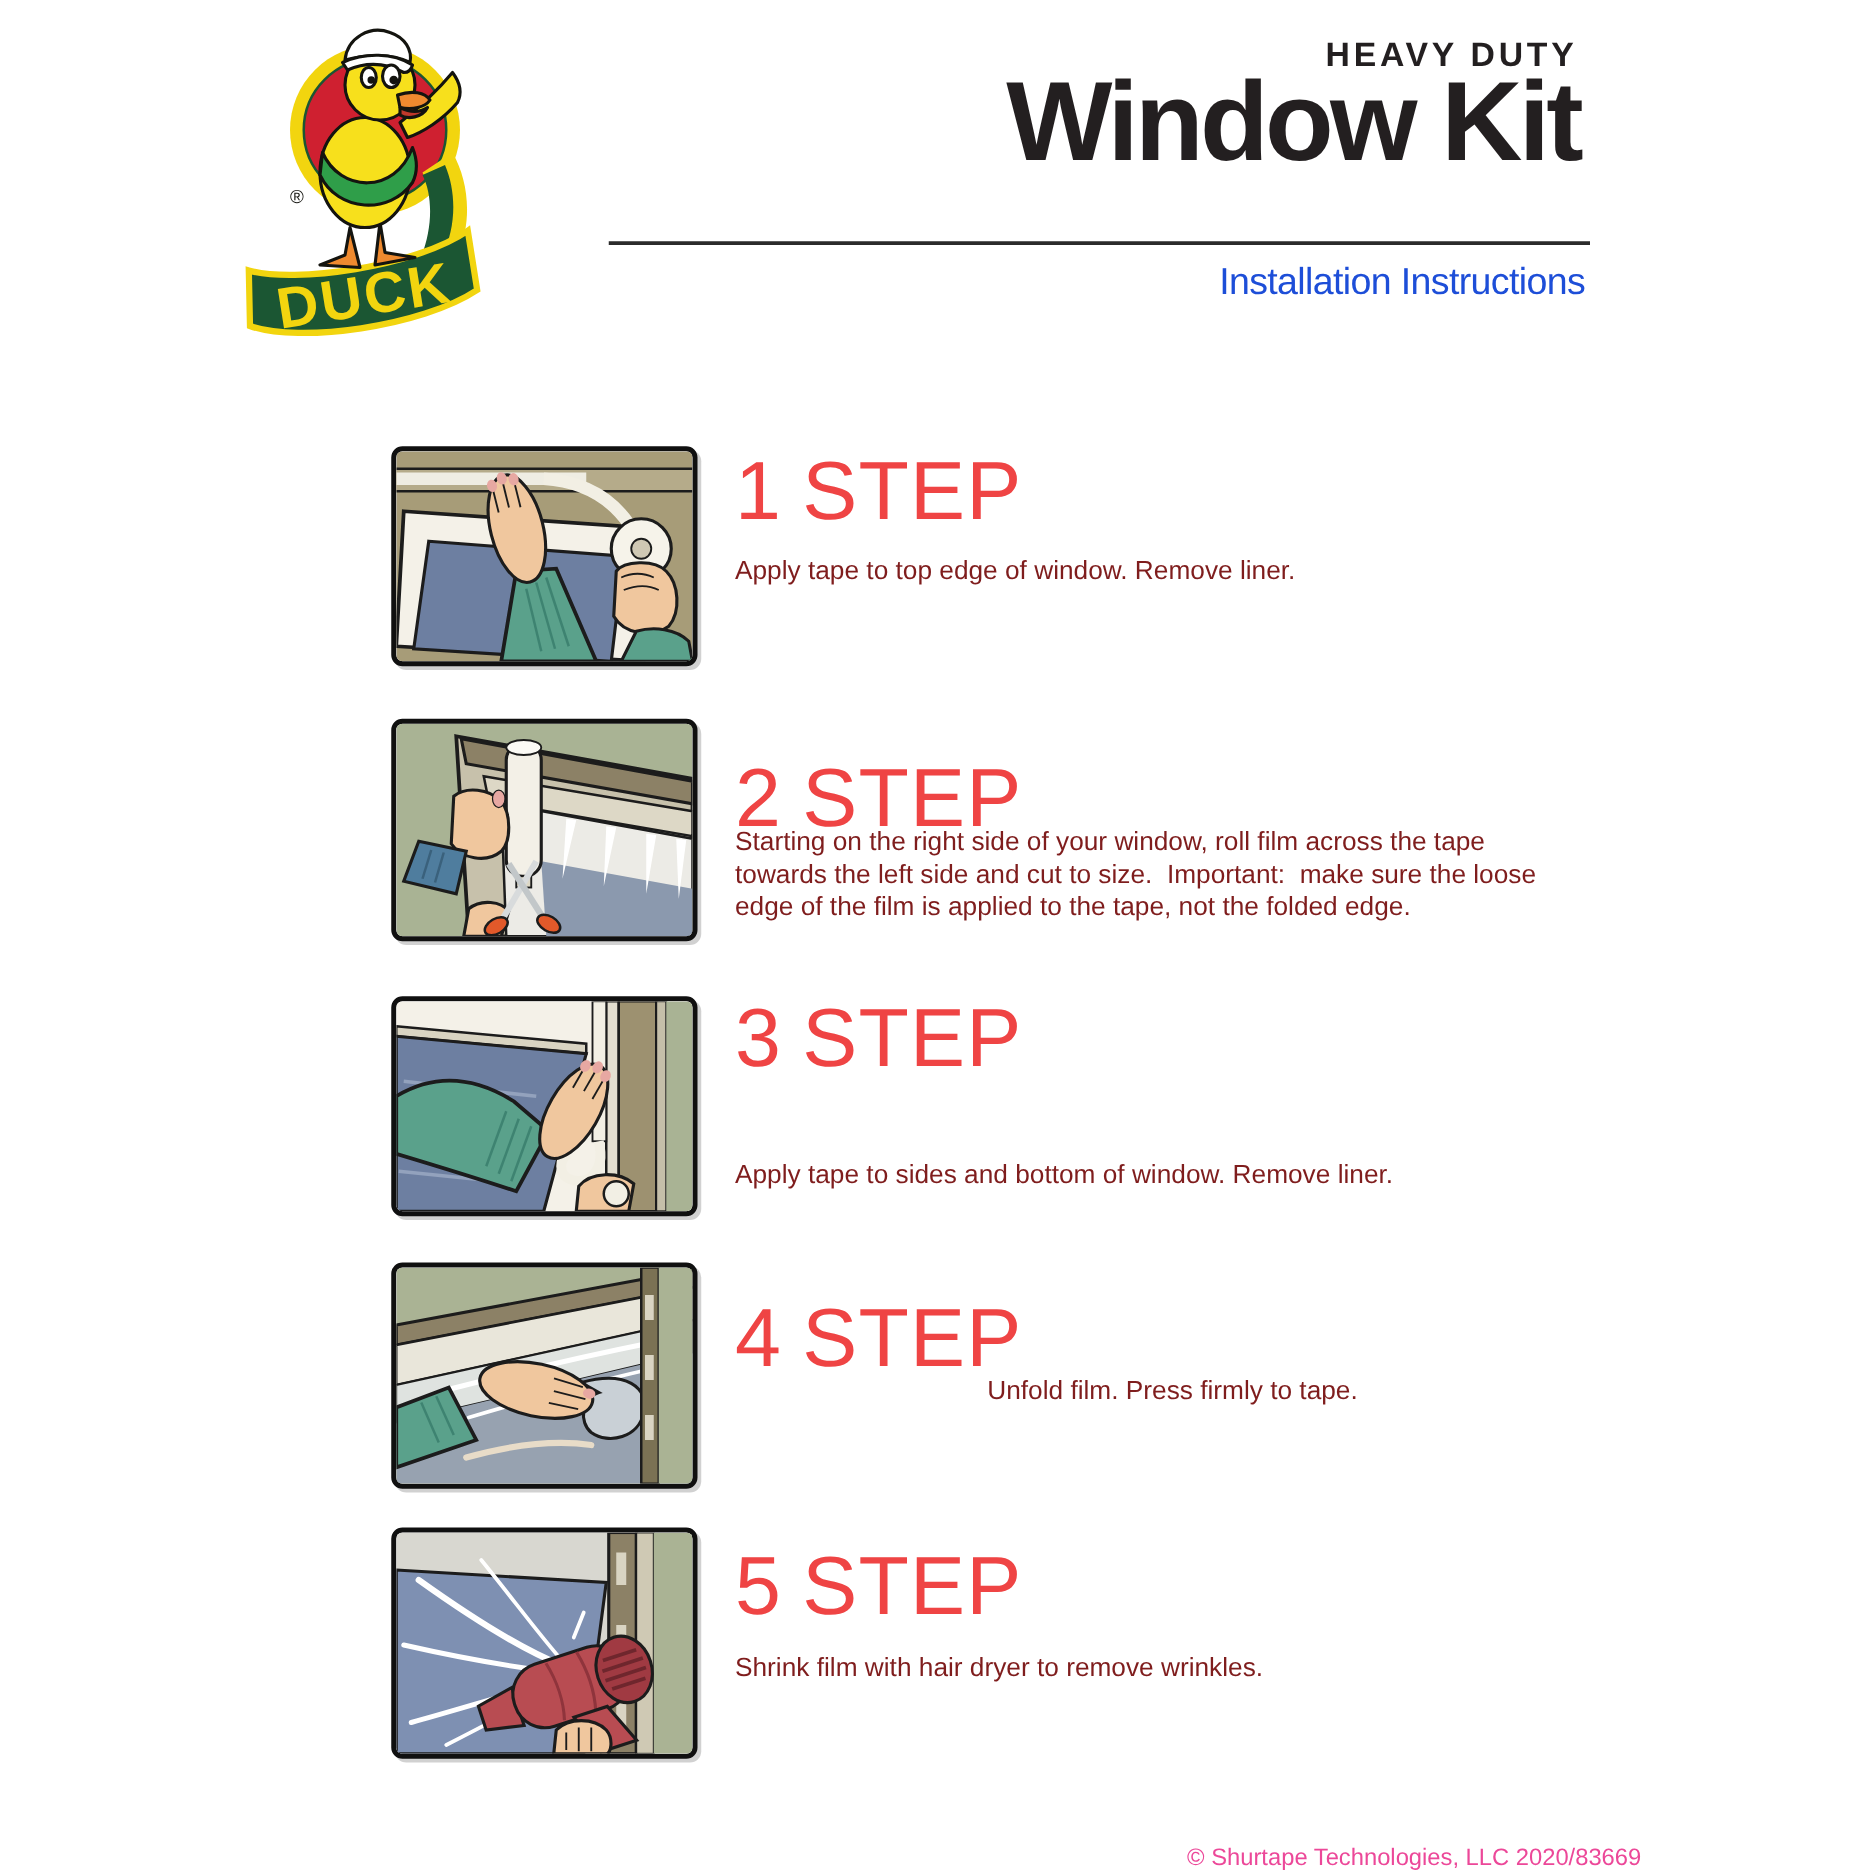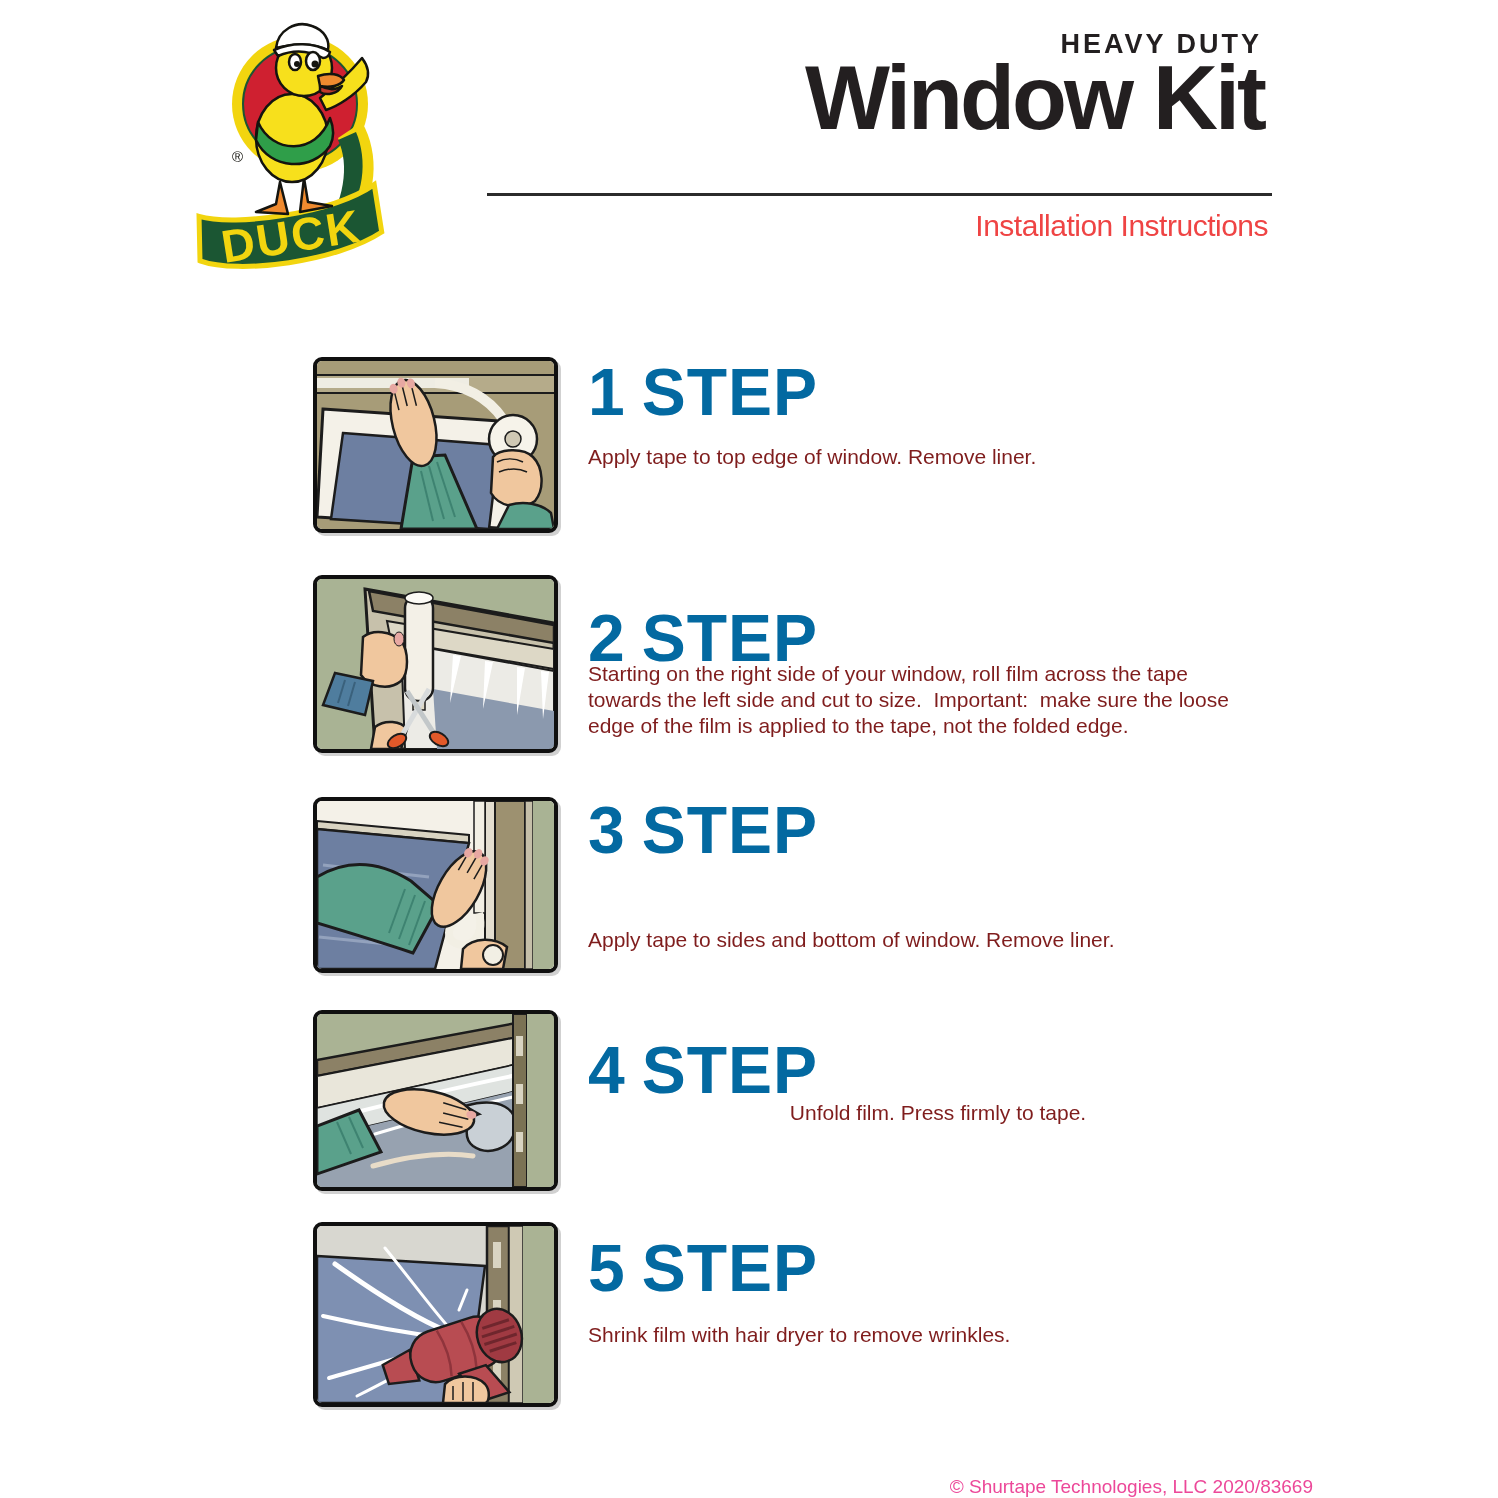--- a/index.html
+++ b/index.html
@@ -4,33 +4,33 @@
 <style>
   html,body{margin:0;padding:0;background:#ffffff;}
   body{width:1498px;height:1498px;font-family:"Liberation Sans", sans-serif;color:#231f20;}
   .page{position:relative;width:1498px;height:1498px;background:#ffffff;overflow:hidden;}
 
   
   .logo{position:absolute;left:192px;top:6px;width:200px;height:265px;}
   .kicker{position:absolute;top:29px;right:236px;font-size:27px;font-weight:bold;letter-spacing:3px;white-space:nowrap;}
   .title{position:absolute;top:53px;right:234px;font-size:90px;font-weight:bold;letter-spacing:-3px;line-height:1;white-space:nowrap;}
   .rule{position:absolute;top:193px;left:487px;width:785px;border-top:3px solid #2b2b2b;}
-  .subtitle{position:absolute;top:209px;right:230px;font-size:30px;font-weight:normal;color:#ef4444;letter-spacing:-0.5px;white-space:nowrap;}
+  .subtitle{position:absolute;top:209px;right:230px;font-size:30px;font-weight:normal;color:#1d4ed8;letter-spacing:-0.5px;white-space:nowrap;}
 
   
   .figure{position:absolute;left:313px;width:237px;border:4px solid #101010;border-radius:9px;overflow:hidden;background:#fff;box-shadow:3px 3px 0 rgba(0,0,0,0.18);}
   .figure svg{display:block;width:100%;height:100%;}
   .fig-1{top:357px;height:168px;}
   .fig-2{top:575px;height:170px;}
   .fig-3{top:797px;height:168px;}
   .fig-4{top:1010px;height:173px;}
   .fig-5{top:1222px;height:177px;}
 
   
-  .step-heading{position:absolute;left:588px;font-size:66px;font-weight:bold;color:#0369a1;letter-spacing:1px;white-space:nowrap;}
+  .step-heading{position:absolute;left:588px;font-size:66px;font-weight:normal;color:#ef4444;letter-spacing:1px;white-space:nowrap;}
   .step-heading .num{margin-right:16px;}
   .h-1{top:354px;} .h-2{top:600px;} .h-3{top:792px;} .h-4{top:1004px;margin-top:28px;} .h-5{top:1230px;}
   .step-desc{position:absolute;left:588px;width:700px;font-size:21px;line-height:1.24;color:#7f1d1d;white-space:pre-wrap;}
   .d-1{top:444px;} .d-2{top:661px;} .d-3{top:881px;margin-top:46px;} .d-4{top:1100px;text-align:center;} .d-5{top:1322px;}
 
   .footer{position:absolute;top:1476px;right:185px;font-size:19px;color:#ec4899;white-space:nowrap;}
 </style>
 </head>
 <body>
 

